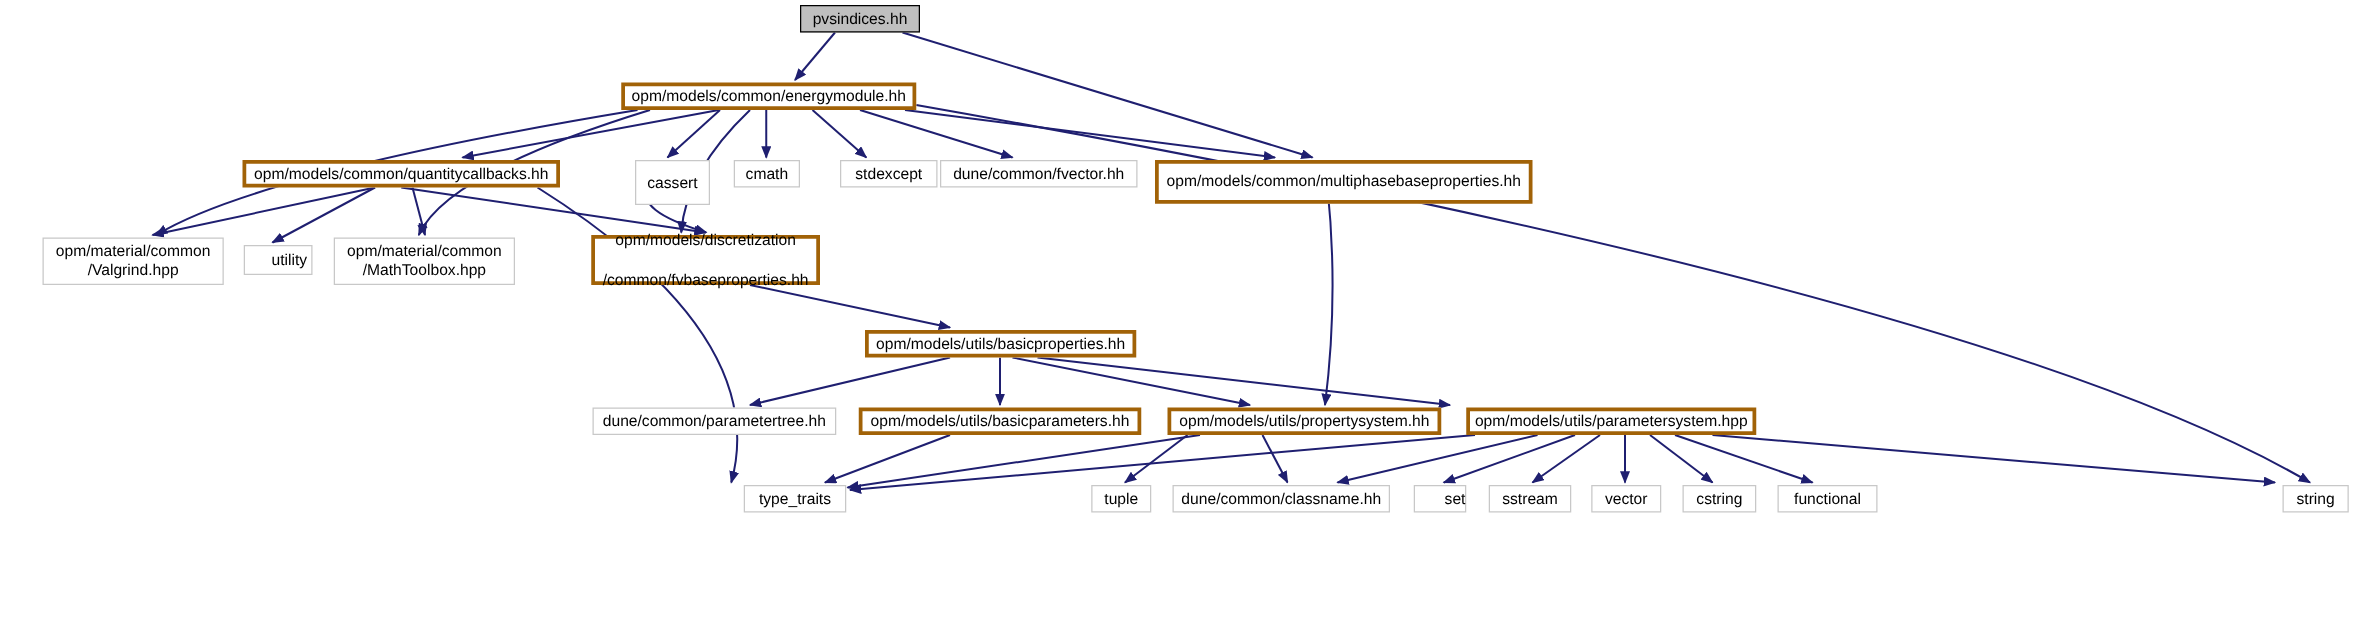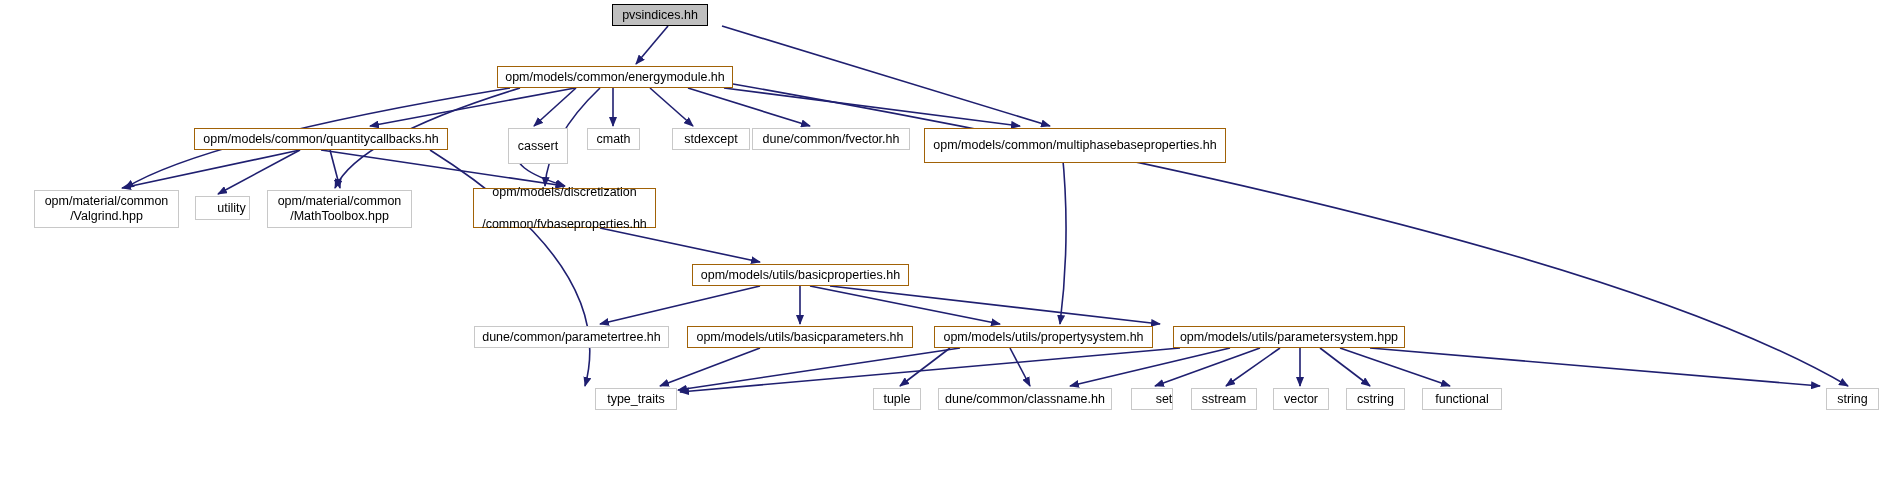--- a/index.html
+++ b/index.html
@@ -34,21 +34,21 @@
     border: 1px solid #c8c8c8;
     color: #000000;
     font-size: 12.5px;
     line-height: 15px;
     white-space: pre;
     text-align: center;
     z-index: 2;
     cursor: pointer;
   }
   .node.bold {
-    border: 1px solid #a16207;
+    border: 3px solid #a16207;
   }
   .node.root {
     background: #bfbfbf;
     border: 1px solid #000000;
   }
   .node .line2 { display: block; }
 </style>
 </head>
 <body>
 
@@ -92,21 +92,21 @@
         <path d="M1230,348 Q1150,367 1070,386" marker-end="url(#arrow)"></path>
         <path d="M1260,348 Q1207.5,367 1155,386" marker-end="url(#arrow)"></path>
         <path d="M1280,348 Q1253,367 1226,386" marker-end="url(#arrow)"></path>
         <path d="M1300,348 Q1300,367 1300,386" marker-end="url(#arrow)"></path>
         <path d="M1320,348 Q1345,367 1370,386" marker-end="url(#arrow)"></path>
         <path d="M1340,348 Q1395,367 1450,386" marker-end="url(#arrow)"></path>
         <path d="M1370,348 Q1595,367 1820,386" marker-end="url(#arrow)"></path>
       </g>
   </svg>
   <div id="nodes">
-      <div class="node root" style="left: 612px; top: 4px; width: 96px; height: 22px;"><span>pvsindices.hh</span></div>
+      <div class="node root" style="left: 640px; top: 4px; width: 96px; height: 22px;"><span>pvsindices.hh</span></div>
       <div class="node bold" style="left: 497px; top: 66px; width: 236px; height: 22px;"><span>opm/models/common/energymodule.hh</span></div>
       <div class="node bold" style="left: 194px; top: 128px; width: 254px; height: 22px;"><span>opm/models/common/quantitycallbacks.hh</span></div>
       <div class="node" style="left: 508px; top: 128px; width: 60px; height: 36px;"><span>cassert</span></div>
       <div class="node" style="left: 587px; top: 128px; width: 53px; height: 22px; text-align: right;"><span>cmath</span></div>
       <div class="node" style="left: 656px; top: 128px; width: 78px; height: 22px; margin-left: 16px;"><span>stdexcept</span></div>
       <div class="node" style="left: 752px; top: 128px; width: 158px; height: 22px;"><span>dune/common/fvector.hh</span></div>
       <div class="node bold" style="left: 924px; top: 128px; width: 302px; height: 35px;"><span>opm/models/common/multiphasebaseproperties.hh</span></div>
       <div class="node" style="left: 34px; top: 190px; width: 145px; height: 38px;"><span>opm/material/common</span><span class="line2">/Valgrind.hpp</span></div>
       <div class="node" style="left: 195px; top: 196px; width: 55px; height: 24px; padding-left: 18px;"><span>utility</span></div>
       <div class="node" style="left: 267px; top: 190px; width: 145px; height: 38px;"><span>opm/material/common</span><span class="line2">/MathToolbox.hpp</span></div>

